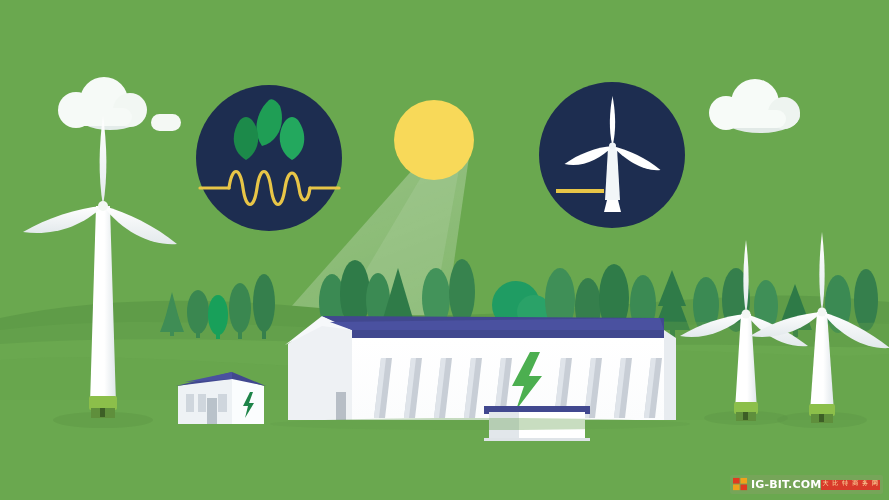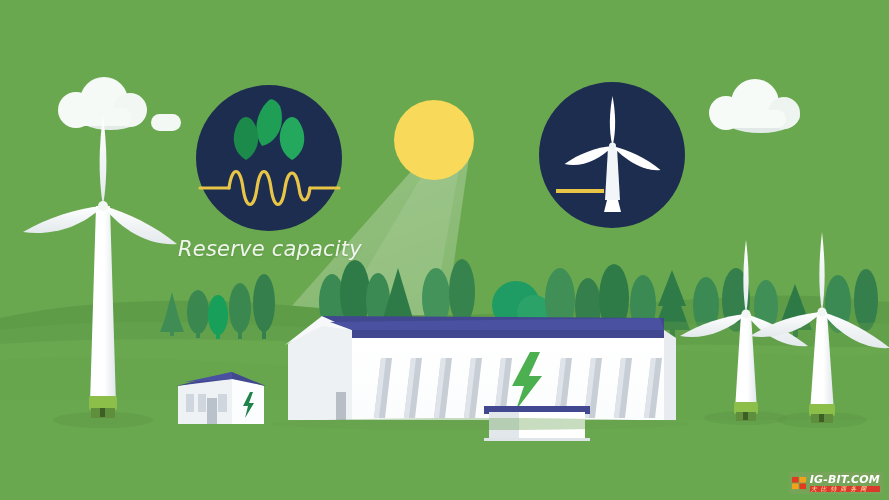--- a/index.html
+++ b/index.html
@@ -56,23 +56,22 @@
     background: rgba(140,160,110,0.35);
     border-radius: 2px;
   }
   #watermark .wm-mark {
     width: 15px;
     height: 15px;
     display: block;
   }
   #watermark .wm-texts {
     display: flex;
-    flex-direction: column;
+    flex-direction: row;
     line-height: 1;
-    font-style: italic;
   }
   #watermark .wm-main {
     font-family: "DejaVu Sans", sans-serif;
     font-weight: bold;
     font-size: 11px;
     color: #ffffff;
     letter-spacing: 0.2px;
   }
   #watermark .wm-sub {
     font-family: "DejaVu Sans", sans-serif;
@@ -351,21 +350,20 @@
           <path d="M0,0 C -16,1 -34,8 -48,18 C -32,22 -12,14 0,0 Z" fill="#ffffff"></path>
           <path d="M0,0 C 16,4 34,12 48,24 C 32,26 12,14 0,0 Z" fill="#ffffff"></path>
           <circle cx="0" cy="0" r="3.5" fill="#eef3f6"></circle>
         </g>
       </g>
 
       <line x1="556" y1="191" x2="604" y2="191" stroke="#e8c547" stroke-width="4" stroke-linecap="butt"></line>
     </g>
   </svg>
 
-  <div class="label" id="label-reserve">Reserve capacity</div>
 
 
   <div id="watermark">
     <svg class="wm-mark" viewBox="0 0 16 16" xmlns="http://www.w3.org/2000/svg">
       <rect x="0" y="1" width="7" height="6" fill="#e23a1f"></rect>
       <rect x="8" y="1" width="7" height="6" fill="#f0a21a"></rect>
       <rect x="0" y="8" width="7" height="6" fill="#f0a21a"></rect>
       <rect x="8" y="8" width="7" height="6" fill="#e23a1f"></rect>
     </svg>
     <span class="wm-texts">

